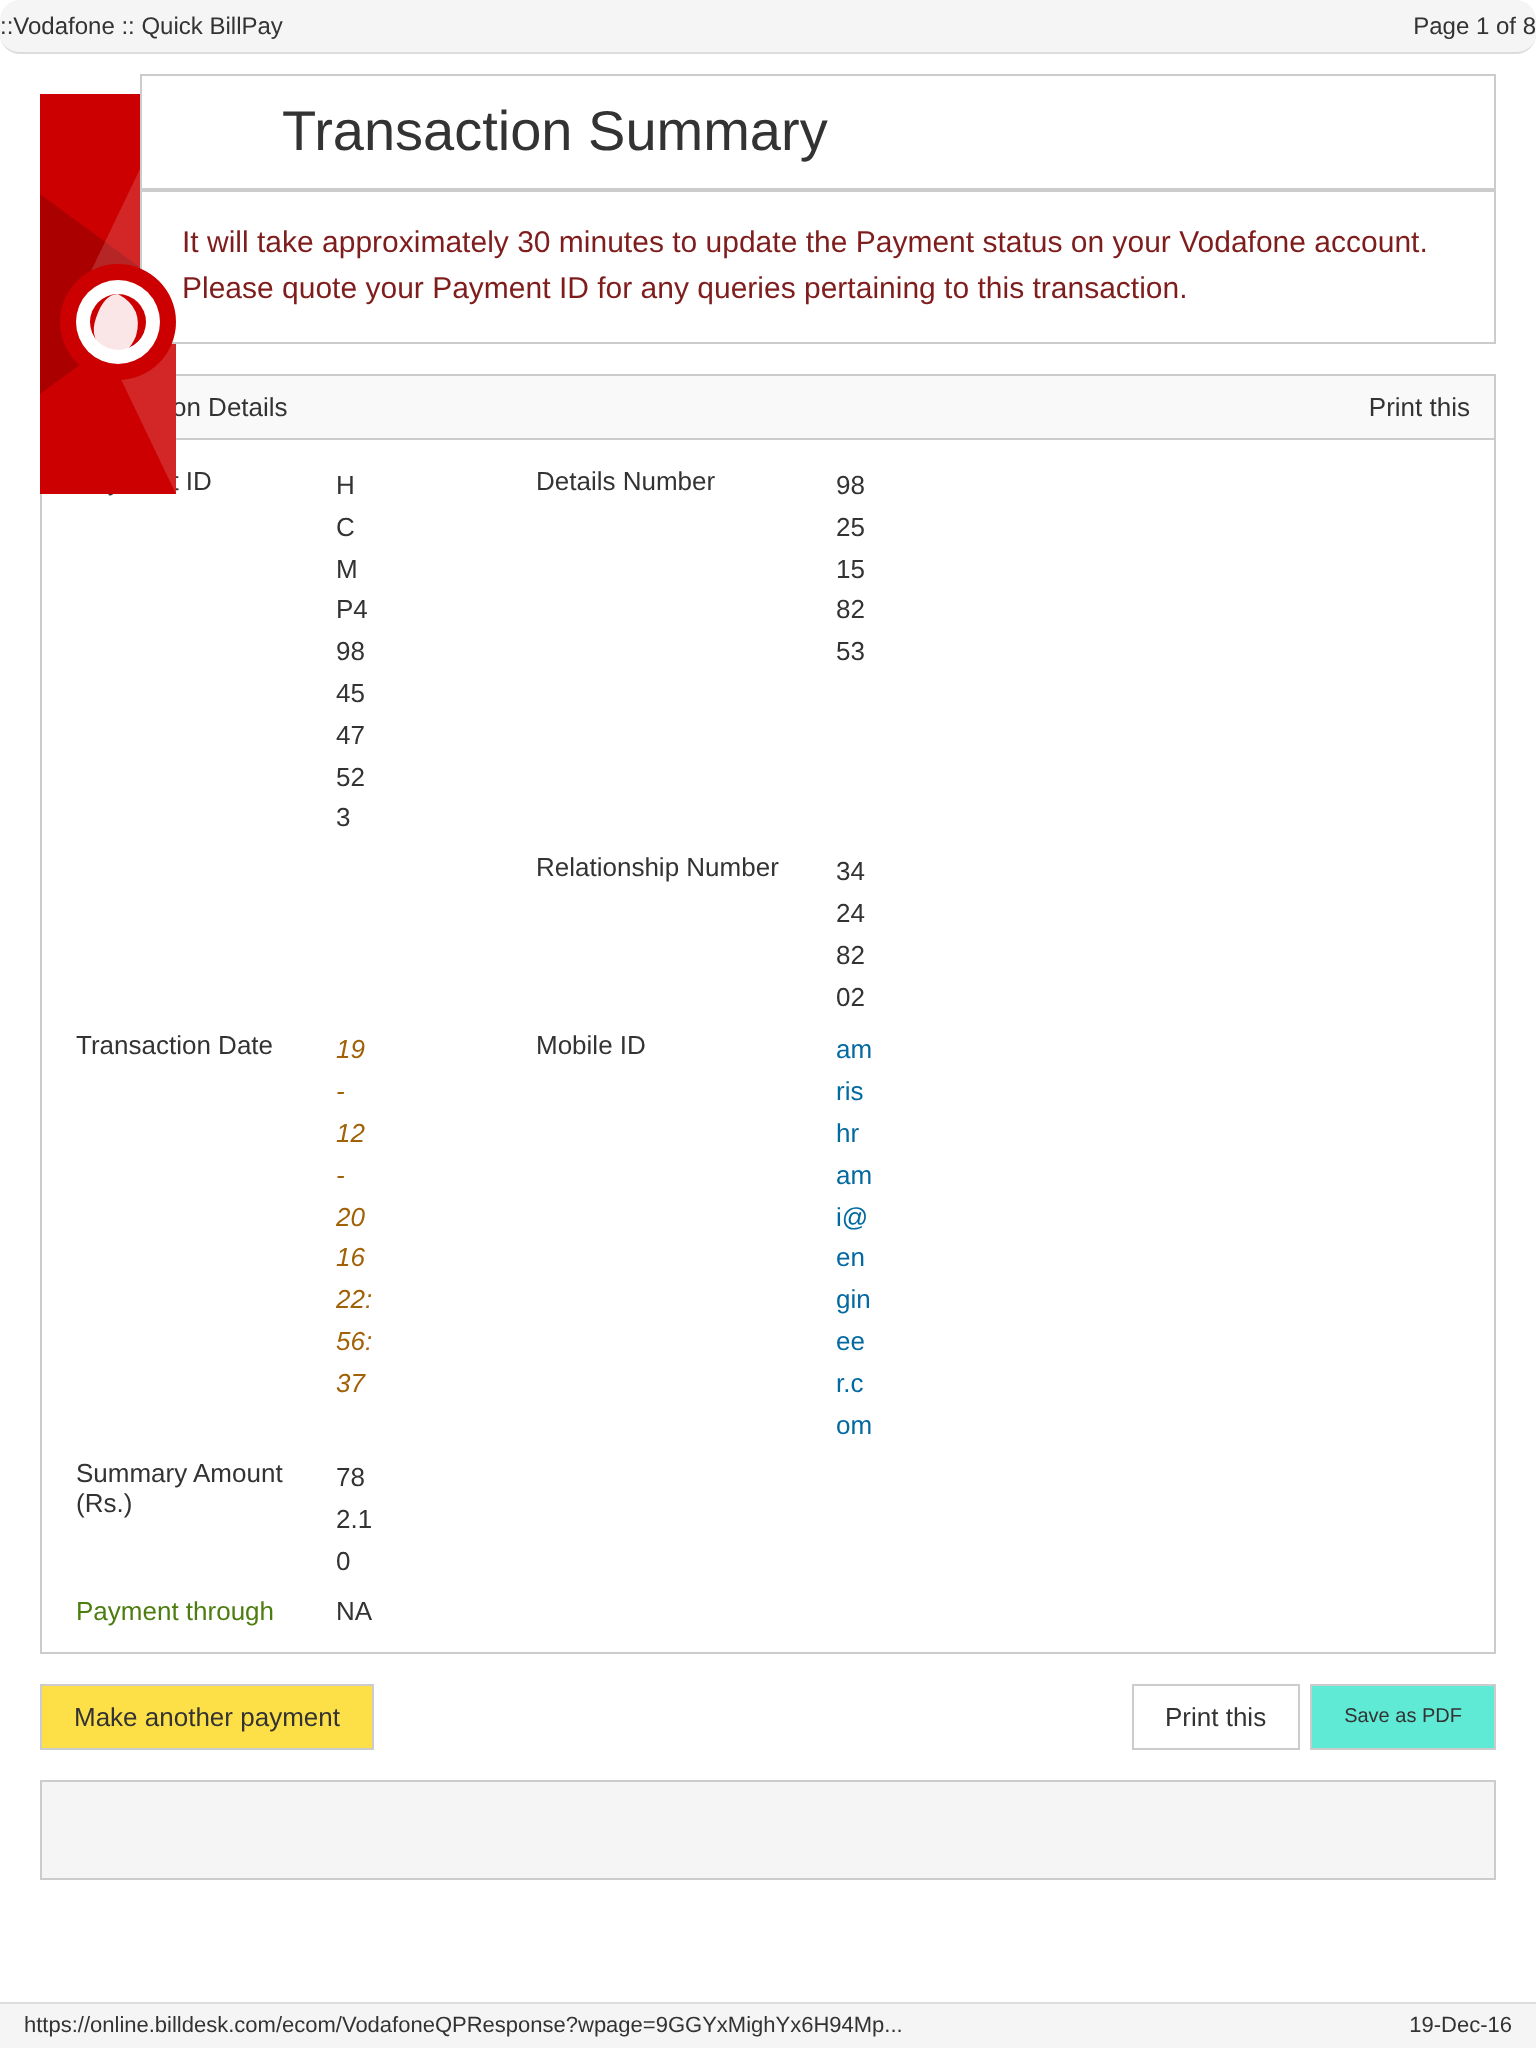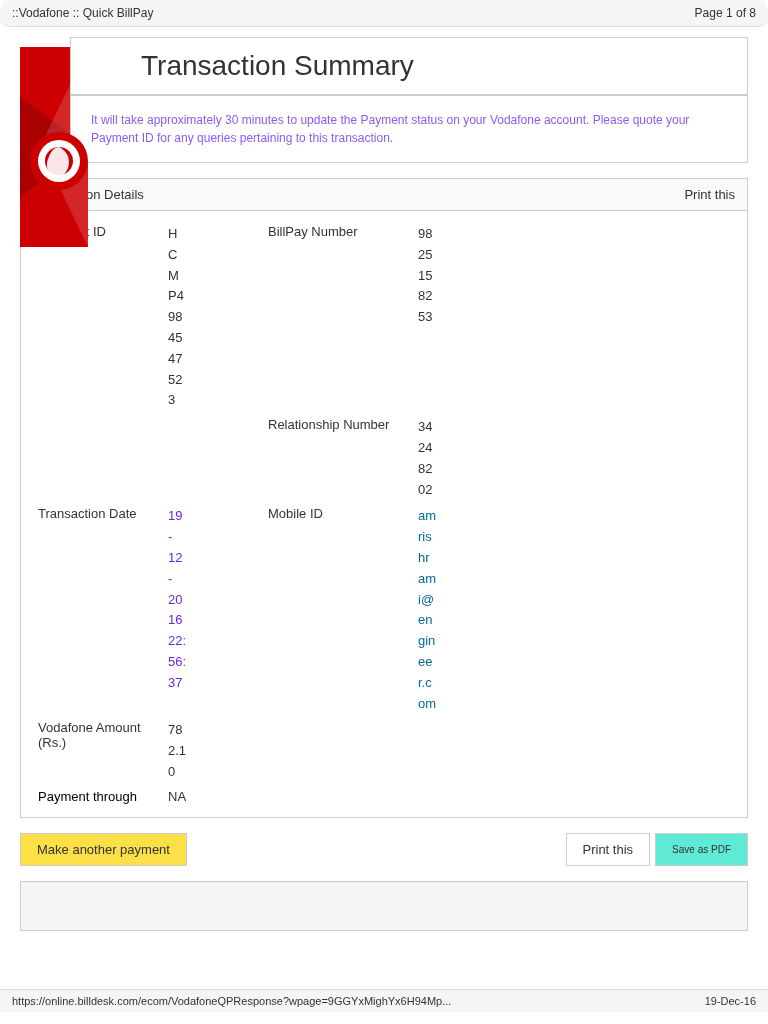--- a/index.html
+++ b/index.html
@@ -10,21 +10,21 @@
       color: #333;
       width: 768px;
       min-height: 1024px;
       position: relative;
     }
 
     
     .top-bar {
       display: flex;
       justify-content: space-between;
-      padding: 6px 12px;
+      padding: 6px 0;
       font-size: 12px;
       color: #333;
       border-bottom: 1px solid #ddd;
       background: #f5f5f5;
       border-radius: 10px;
     }
 
     
     .main-content {
       padding: 10px 20px;
@@ -46,22 +46,22 @@
     }
 
     .success-title {
       font-size: 18px;
       font-weight: bold;
       color: #333;
       margin-bottom: 8px;
     }
 
     .success-message {
-      font-size: 12px;
-      color: #8b5cf6;
+      font-size: 15px;
+      color: #7f1d1d;
       line-height: 1.5;
     }
 
     
     .transaction-box {
       border: 1px solid #ccc;
       background: #fff;
       margin-bottom: 15px;
     }
 
@@ -187,53 +187,53 @@
 
     <div style="padding:10px 12px;">
 
       <table style="width:100%; border-collapse:collapse; font-size:13px;">
         <tbody>
             <tr>
           <td style="vertical-align:top; padding:3px 5px; width:130px; color:#333;">Payment ID</td>
           <td style="vertical-align:top; padding:3px 5px; width:100px; color:#333; line-height:1.6;">
             H<br>C<br>M<br>P4<br>98<br>45<br>47<br>52<br>3
           </td>
-          <td style="vertical-align:top; padding:3px 5px; width:150px; color:#333;">BillPay Number</td>
+          <td style="vertical-align:top; padding:3px 5px; width:150px; color:#333;">Details Number</td>
           <td style="vertical-align:top; padding:3px 5px; color:#333; line-height:1.6;">
             98<br>25<br>15<br>82<br>53
           </td>
         </tr>
         <tr>
           <td style="vertical-align:top; padding:3px 5px; color:#333;"></td>
           <td style="vertical-align:top; padding:3px 5px; color:#333;"></td>
           <td style="vertical-align:top; padding:3px 5px; color:#333;">Relationship Number</td>
           <td style="vertical-align:top; padding:3px 5px; color:#333; line-height:1.6;">
             34<br>24<br>82<br>02
           </td>
         </tr>
         <tr>
           <td style="vertical-align:top; padding:3px 5px; color:#333;">Transaction Date</td>
-          <td style="vertical-align:top; padding:3px 5px; color:#6d28d9; line-height:1.6;">
+          <td style="vertical-align:top; padding:3px 5px; color:#a16207; line-height:1.6;font-style:italic;">
             19<br>-<br>12<br>-<br>20<br>16<br>22:<br>56:<br>37
           </td>
           <td style="vertical-align:top; padding:3px 5px; color:#333;">Mobile ID</td>
           <td style="vertical-align:top; padding:3px 5px; color:#0369a1; line-height:1.6;">
             am<br>ris<br>hr<br>am<br>i@<br>en<br>gin<br>ee<br>r.c<br>om
           </td>
         </tr>
         <tr>
-          <td style="vertical-align:top; padding:3px 5px; color:#333;">Vodafone Amount (Rs.)</td>
+          <td style="vertical-align:top; padding:3px 5px; color:#333;">Summary Amount (Rs.)</td>
           <td style="vertical-align:top; padding:3px 5px; color:#333; line-height:1.6;">
             78<br>2.1<br>0
           </td>
           <td style="vertical-align:top; padding:3px 5px; color:#333;"></td>
           <td style="vertical-align:top; padding:3px 5px; color:#333;"></td>
         </tr>
         <tr>
-          <td style="vertical-align:top; padding:3px 5px; color:#000000;">Payment through</td>
+          <td style="vertical-align:top; padding:3px 5px; color:#4d7c0f;">Payment through</td>
           <td style="vertical-align:top; padding:3px 5px; color:#333;">NA</td>
           <td></td>
           <td></td>
         </tr>
       </tbody>
         </table>
     </div>
   </div>
 
   <div class="action-buttons">
@@ -241,16 +241,16 @@
     <div class="btn-right-group">
       <button class="btn-print">Print this</button>
       <button class="btn-save-pdf">Save as PDF</button>
     </div>
   </div>
 
   <div class="bottom-box"></div>
 
 </div>
 
-<div style="position:fixed; bottom:12px; left:0; right:0; display:flex; justify-content:space-between; padding:5px 12px; font-size:11px; color:#333; border-top:1px solid #ddd; background:#f5f5f5;">
+<div style="position:fixed; bottom:0; left:0; right:0; display:flex; justify-content:space-between; padding:5px 12px; font-size:11px; color:#333; border-top:1px solid #ddd; background:#f5f5f5;">
   <span>https://online.billdesk.com/ecom/VodafoneQPResponse?wpage=9GGYxMighYx6H94Mp...</span>
   <span>19-Dec-16</span>
 </div>
 
 </body></html>

